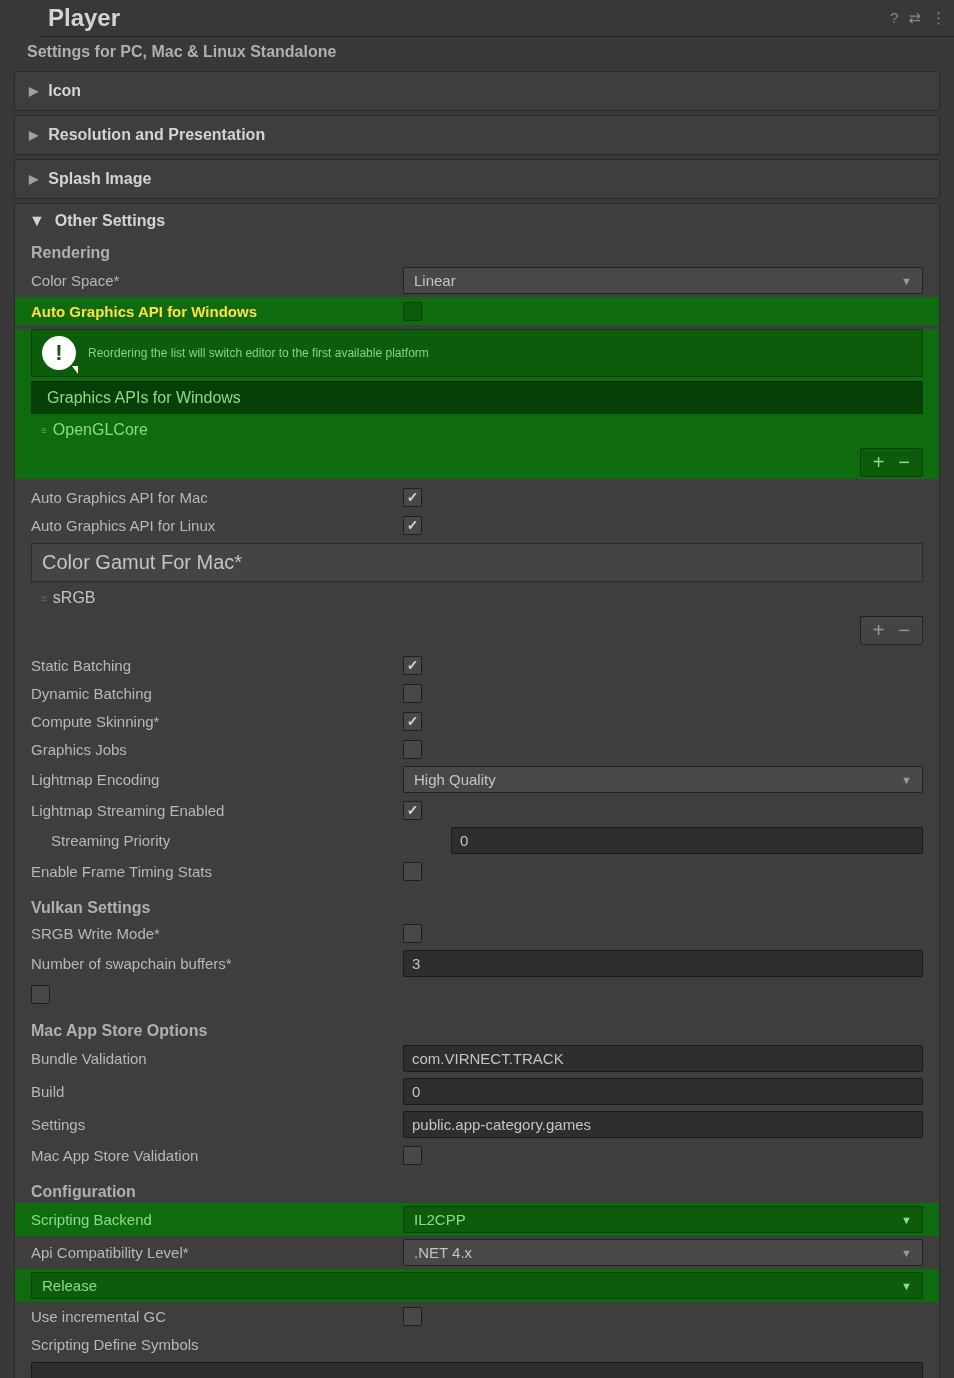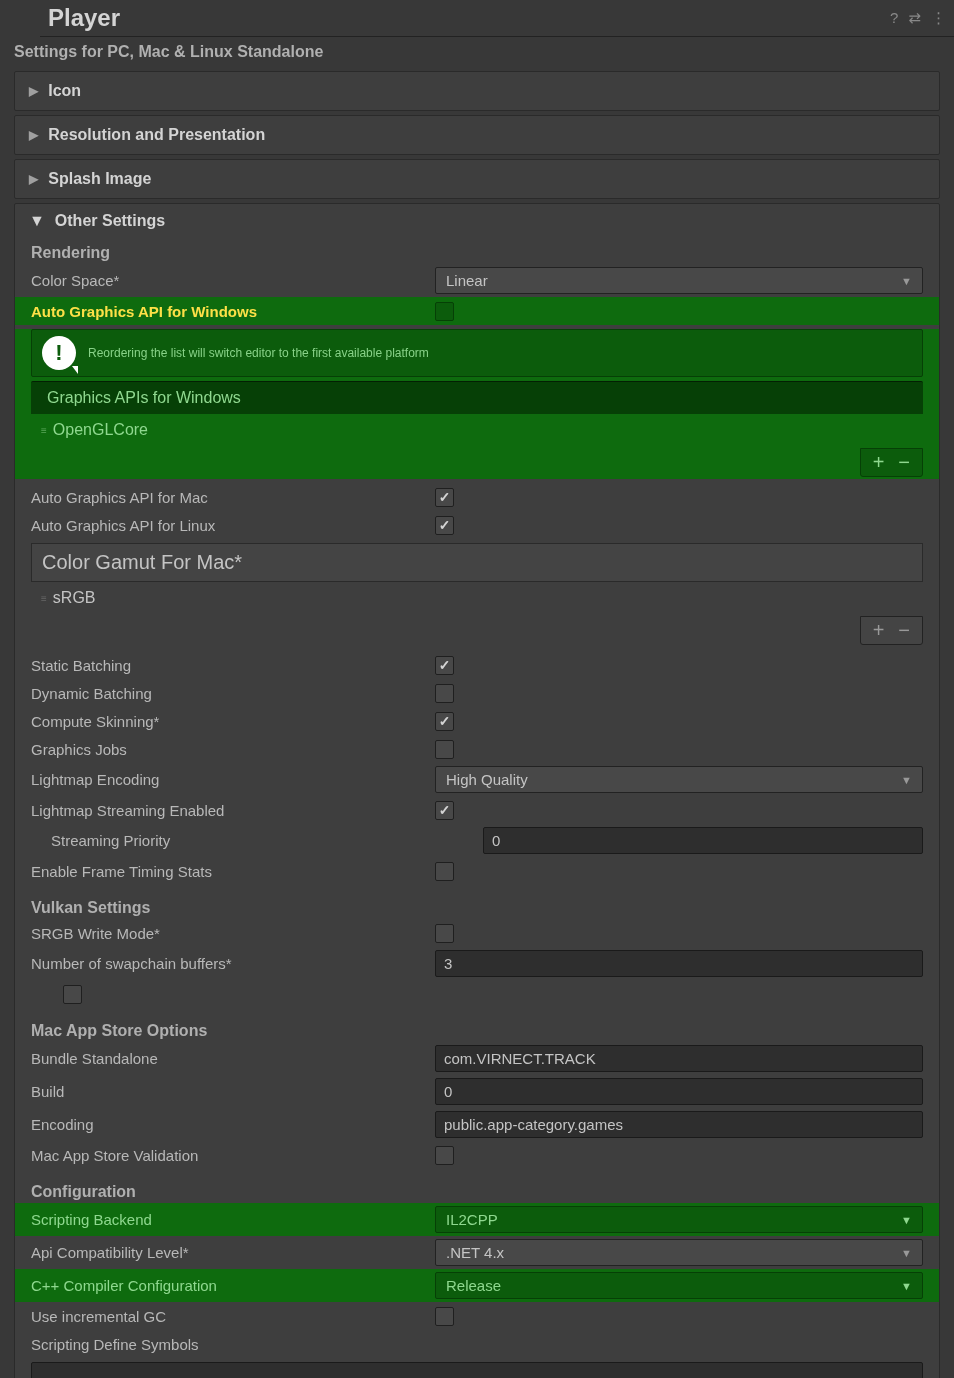--- a/index.html
+++ b/index.html
@@ -1,30 +1,30 @@
 <!DOCTYPE html>
 <html><head>
 <meta charset="utf-8">
 <style>
 * { box-sizing: border-box; margin: 0; padding: 0; font-family: Arial, Helvetica, sans-serif; }
 body { background: #383838; color: #c4c4c4; font-size: 15px; width: 954px; }
 .header { background: #383838; padding: 4px 8px; display: flex; align-items: center; justify-content: space-between; border-bottom: 1px solid #222; margin-left: 40px; }
 .header h1 { font-size: 24px; font-weight: 600; color: #d4d4d4; }
 .header-icons { display: flex; gap: 10px; color: #888; font-size: 15px; }
-.subtitle { padding: 6px 14px; color: #b0b0b0; font-size: 16px; font-weight: 600; }
+.subtitle { padding: 6px 27px; color: #b0b0b0; font-size: 16px; font-weight: 600; }
 .panel { margin: 4px 14px; }
 .foldout { background: #3e3e3e; border: 1px solid #2a2a2a; border-radius: 2px; padding: 10px 14px; display: flex; align-items: center; gap: 10px; color: #d4d4d4; font-weight: 700; font-size: 16px; }
 .foldout .arrow { font-size: 12px; color: #a0a0a0; }
 .section { margin: 4px 14px 0 14px; border: 1px solid #2a2a2a; border-radius: 2px; background: #3e3e3e; }
 .section-header { padding: 8px 14px; display: flex; align-items: center; gap: 10px; font-weight: 700; font-size: 16px; color: #d4d4d4; }
 .subhead { padding: 6px 16px 2px 16px; color: #b0b0b0; font-weight: 700; font-size: 16px; }
 .row { display: flex; align-items: center; padding: 3px 16px; min-height: 28px; }
 .row-indent { padding-left: 36px; gap: 48px; }
 .row .label { flex: 0 0 372px; color: #b8b8b8; font-size: 15px; }
-.row .ctrl { flex: 1; display: flex; align-items: flex-end; margin-left: 32px; }
+.row .ctrl { flex: 1; display: flex; align-items: flex-end; }
 .dropdown { background: #484848; border: 1px solid #222; border-radius: 2px; padding: 4px 10px; flex: 1; display: flex; justify-content: space-between; align-items: center; cursor: pointer; }
 .dropdown .dd-arrow { font-size: 11px; color: #999; }
 .text-input { background: #2e2e2e; border: 1px solid #1a1a1a; border-radius: 2px; padding: 4px 8px; flex: 1; color: #c4c4c4; font-size: 15px; }
 .checkbox { width: 19px; height: 19px; background: #484848; border: 1px solid #1f1f1f; border-radius: 2px; display: flex; align-items: center; justify-content: center; cursor: pointer; }
 .checkbox.checked::after { content: "✓"; color: #d4d4d4; font-size: 14px; font-weight: bold; }
 .green-row { background: #0e6b0e; }
 .green-row .label { color: #fde047; font-weight: bold; }
 .info-bar { margin: 4px 16px; background: #0c5c0c; border: 1px solid #064006; border-radius: 2px; padding: 6px 10px; display: flex; align-items: center; gap: 12px; }
 .info-bar .icon { width: 34px; height: 34px; background: #fff; border-radius: 50%; display: flex; align-items: center; justify-content: center; color: #0c5c0c; font-size: 22px; font-weight: bold; position: relative; }
 .info-bar .icon::after { content: ""; position: absolute; bottom: -4px; right: -2px; width: 0; height: 0; border-left: 6px solid transparent; border-top: 8px solid #fff; }
@@ -214,33 +214,33 @@
     </div>
   </div>
   <div class="row">
     <div class="ctrl">
         <div class="checkbox"></div>
       </div>
   </div>
 
   <div class="subhead" style="margin-top:8px;">Mac App Store Options</div>
   <div class="row">
-    <div class="label">Bundle Standalone</div>
+    <div class="label">Bundle Validation</div>
     <div class="ctrl">
       <input class="text-input" value="com.VIRNECT.TRACK" style="">
     </div>
   </div>
   <div class="row">
     <div class="label">Build</div>
     <div class="ctrl">
       <input class="text-input" value="0" style="">
     </div>
   </div>
   <div class="row">
-    <div class="label">Encoding</div>
+    <div class="label">Settings</div>
     <div class="ctrl">
       <input class="text-input" value="public.app-category.games" style="">
     </div>
   </div>
   <div class="row">
     <div class="label">Mac App Store Validation</div>
     <div class="ctrl">
         <div class="checkbox"></div>
       </div>
   </div>
@@ -259,21 +259,20 @@
   <div class="row">
     <div class="label">Api Compatibility Level*</div>
     <div class="ctrl">
       <div class="dropdown">
         <span>.NET 4.x</span>
         <span class="dd-arrow">▼</span>
       </div>
     </div>
   </div>
   <div class="row green-section">
-    <div class="label">C++ Compiler Configuration</div>
     <div class="ctrl">
       <div class="dropdown">
         <span style="color:#8fd88f;">Release</span>
         <span class="dd-arrow" style="color:#8fd88f;">▼</span>
       </div>
     </div>
   </div>
   <div class="row">
     <div class="label">Use incremental GC</div>
     <div class="ctrl">

